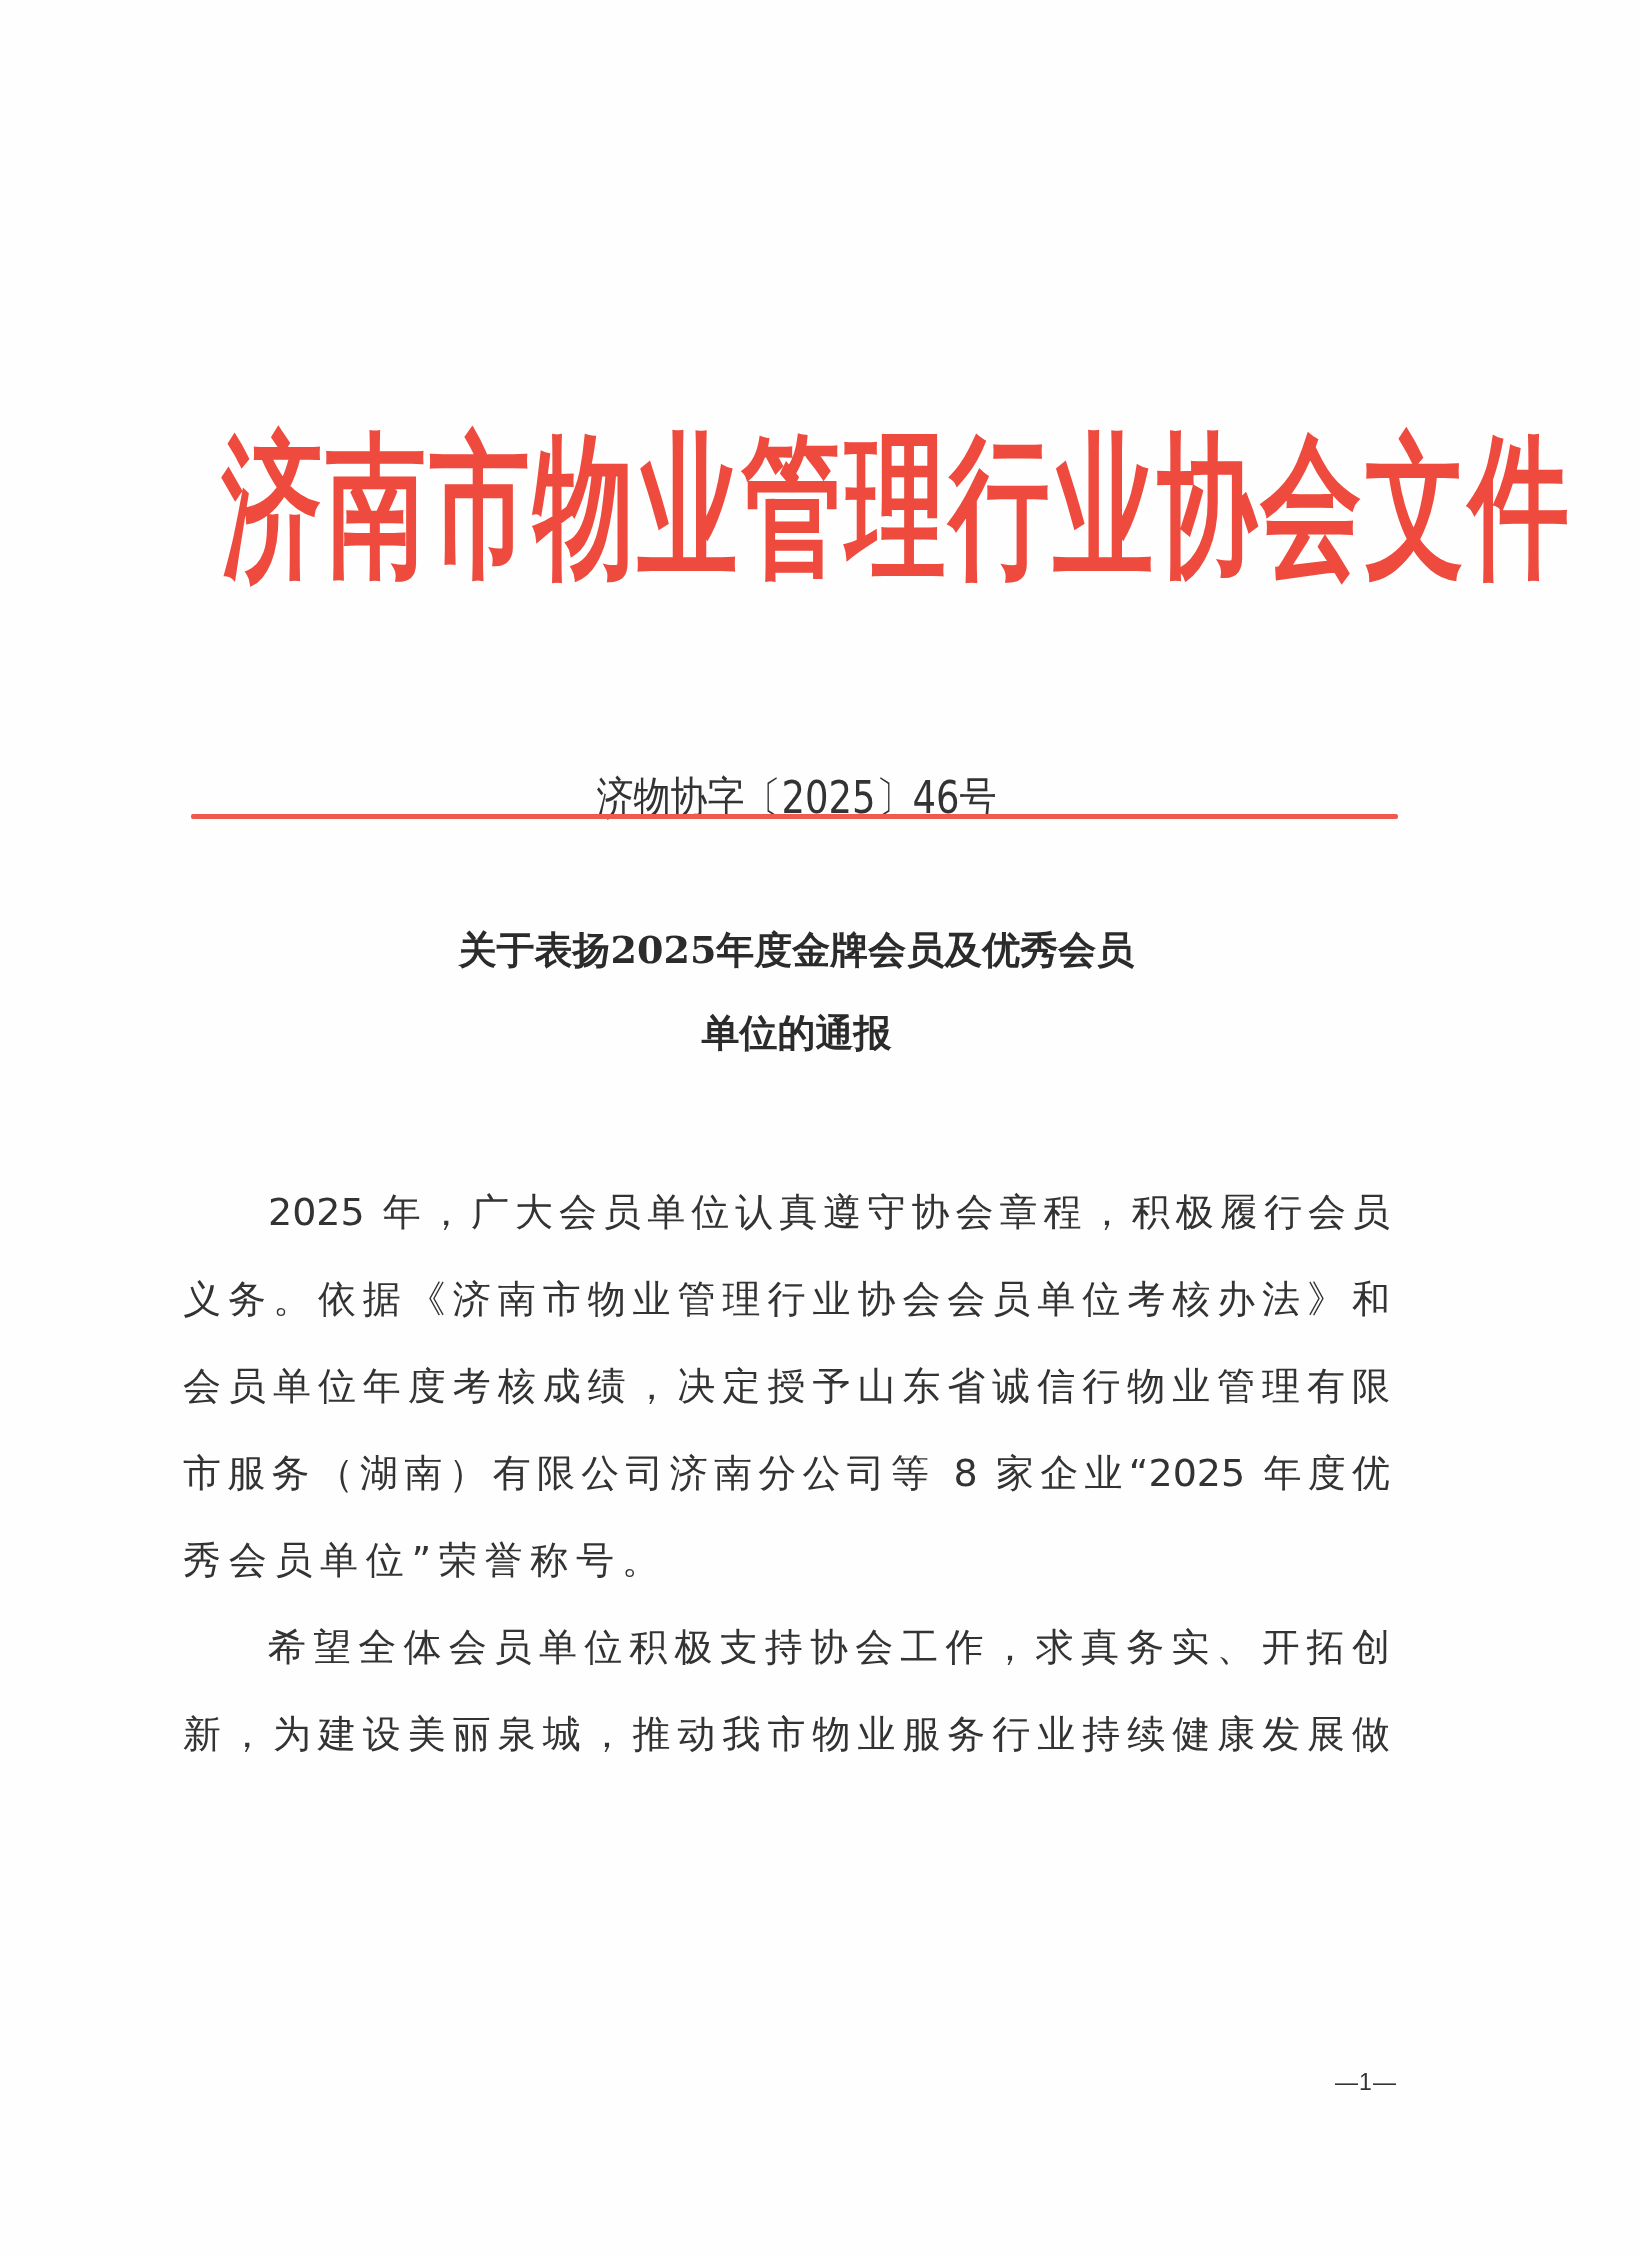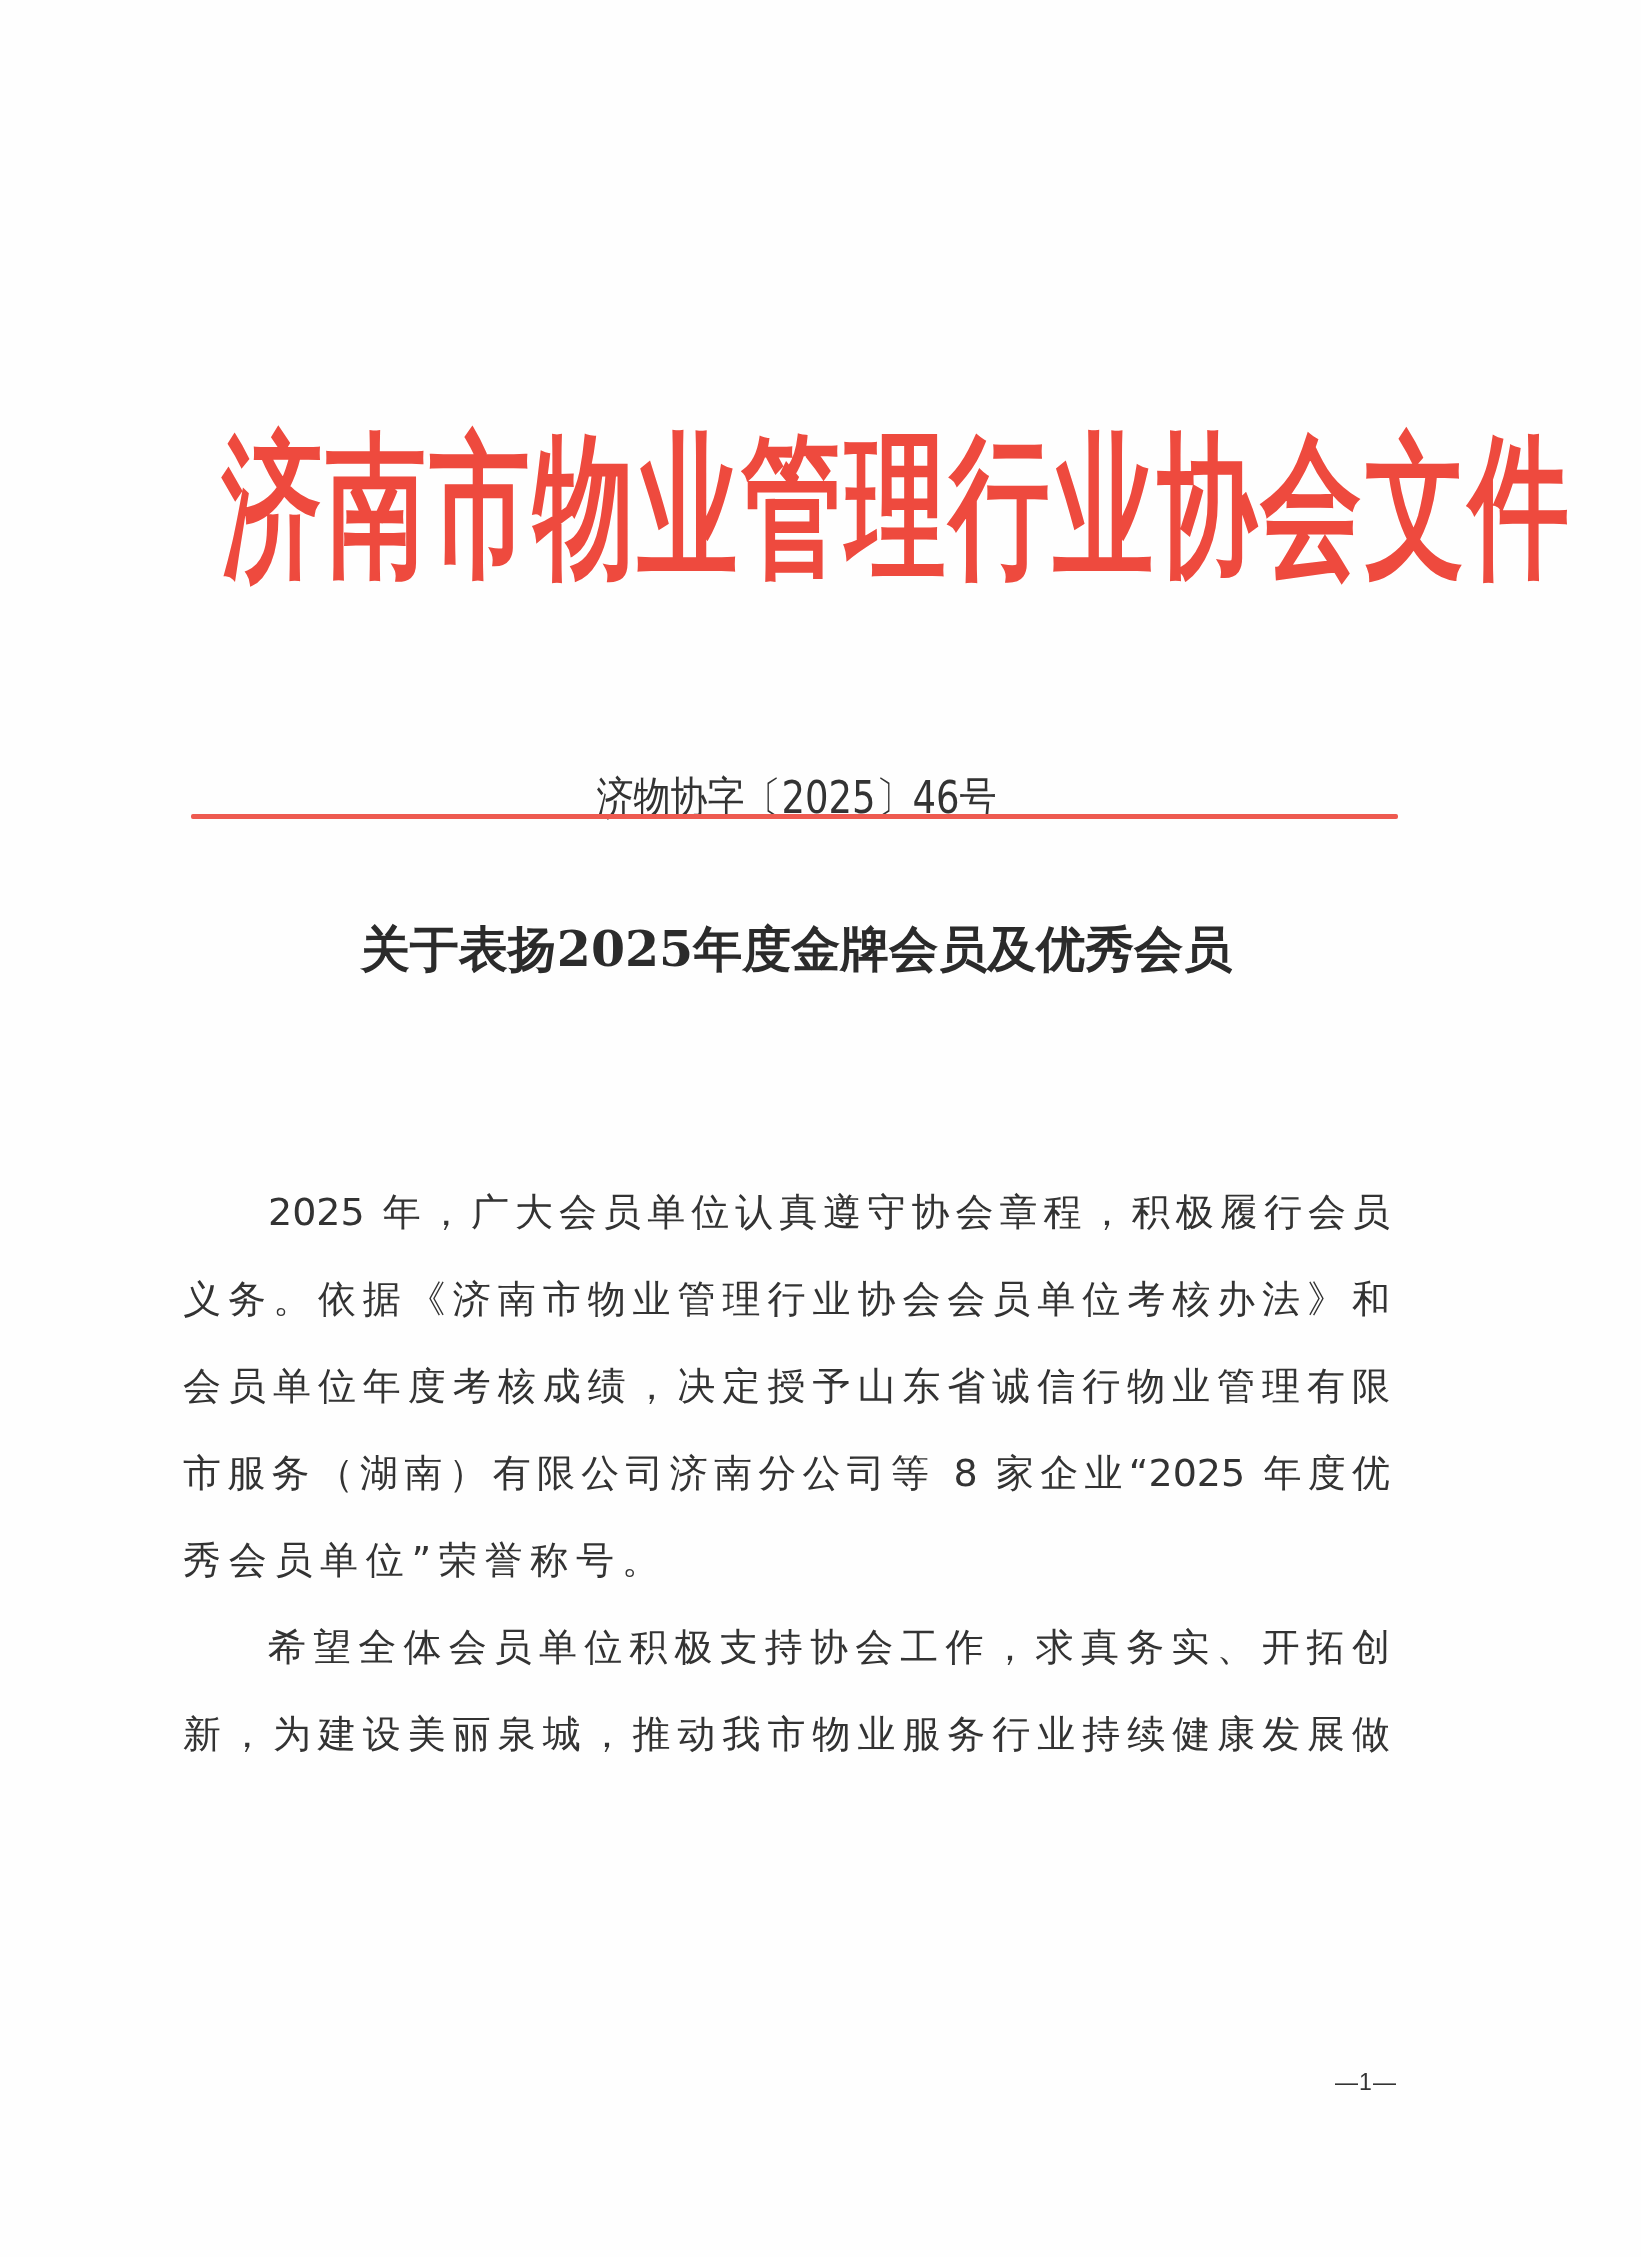--- a/index.html
+++ b/index.html
@@ -62,21 +62,21 @@
       border-radius: 1.9px;
     }
     .title {
       position: absolute;
       left: 193px;
       top: 908px;
       width: 1207px;
       text-align: center;
       font-family: "DejaVu Serif", "Liberation Serif", serif;
       font-weight: bold;
-      font-size: 49px;
+      font-size: 38px;
       line-height: 83px;
       color: #2b2b2b;
     }
     .title .line {
       display: block;
       white-space: nowrap;
     }
     .body-text {
       position: absolute;
       left: 183px;
@@ -119,20 +119,21 @@
 <div class="page">
 
   <div class="masthead">济南市物业管理行业协会文件</div>
 
   <div class="doc-number">济物协字〔2025〕46号</div>
 
   <div class="red-rule"></div>
 
   <div class="title">
     <span class="line">关于表扬2025年度金牌会员及优秀会员</span>
+    <span class="line">单位的通报</span>
   </div>
 
   <div class="body-text">
 
     <span class="ln justify indent">2025 年，广大会员单位认真遵守协会章程，积极履行会员</span>
     <span class="ln justify">义务。依据《济南市物业管理行业协会会员单位考核办法》和</span>
     <span class="ln justify">会员单位年度考核成绩，决定授予山东省诚信行物业管理有限</span>
     <span class="ln justify">市服务（湖南）有限公司济南分公司等 8 家企业“2025 年度优</span>
     <span class="ln">秀会员单位”荣誉称号。</span>
 

